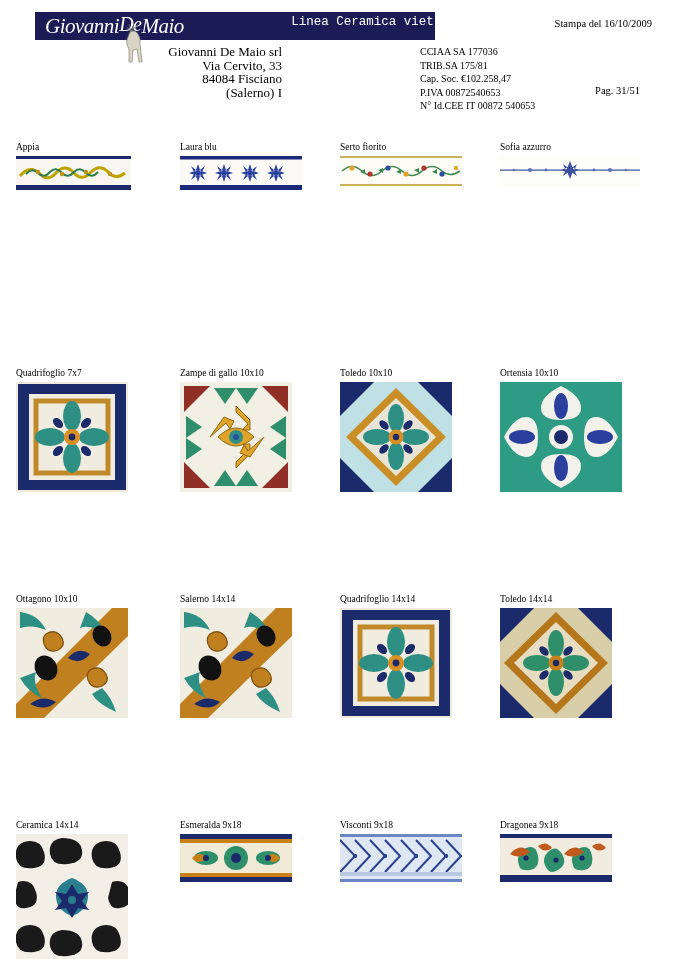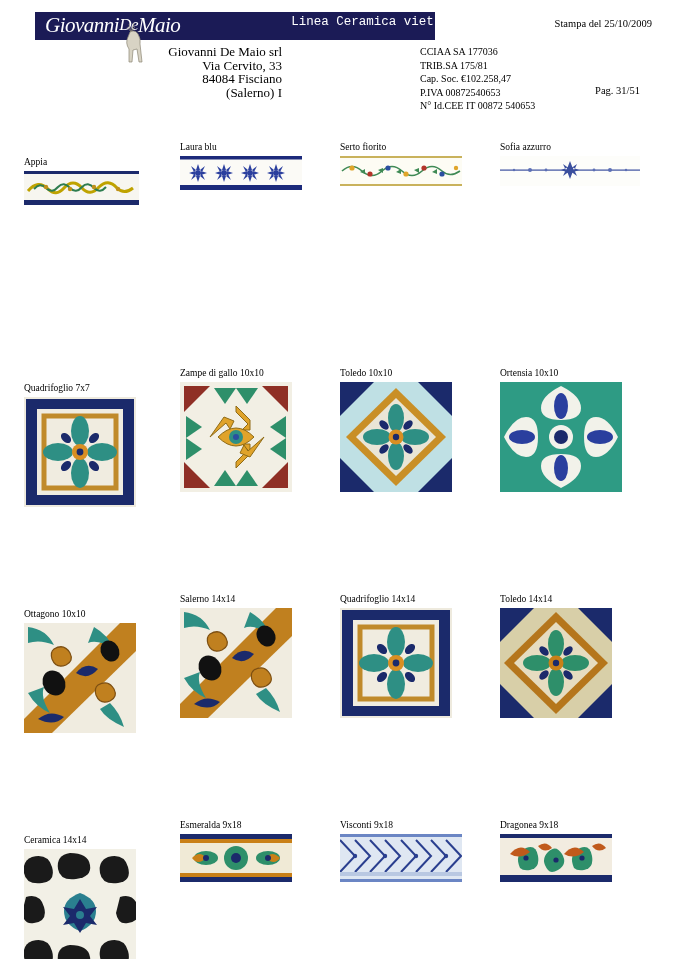--- a/index.html
+++ b/index.html
@@ -50,21 +50,21 @@
     left: 10px;
     top: 1px;
     color: #ffffff;
     font-size: 21px;
     font-style: italic;
     letter-spacing: -0.5px;
     white-space: nowrap;
     font-family: "Liberation Serif", serif;
   }
   .logo-text .amp {
-    font-size: 17px;
+    font-size: 20px;
     vertical-align: 2px;
   }
   .line-title {
     position: absolute;
     left: 255px;
     top: 3px;
     width: 175px;
     text-align: center;
     color: #ffffff;
     font-size: 12.5px;
@@ -123,31 +123,31 @@
     overflow: hidden;
     background: #f3f2ee;
   }
   .tile svg { display: block; }
 
   
   .r1 { top: 142px; }
   .r2 { top: 368px; }
   .r3 { top: 594px; }
   .r4 { top: 820px; }
-  .c1 { left: 24px; margin-top: 15px; }
+  .c1 { left: 16px; }
   .c2 { left: 180px; }
   .c3 { left: 340px; }
   .c4 { left: 500px; }
 </style>
 </head>
 <body>
 
 <div class="header">
 
-  <div class="print-date">Stampa del 25/10/2009</div>
+  <div class="print-date">Stampa del 16/10/2009</div>
   <div class="page-no">Pag. 31/51</div>
 
   <div class="logo-band">
     <div class="logo-text">
       <span>Giovanni</span><span class="amp">De</span><span>Maio</span>
     </div>
     <div class="line-title">Linea Ceramica vietrese</div>
   </div>
 
   <div class="deer">

